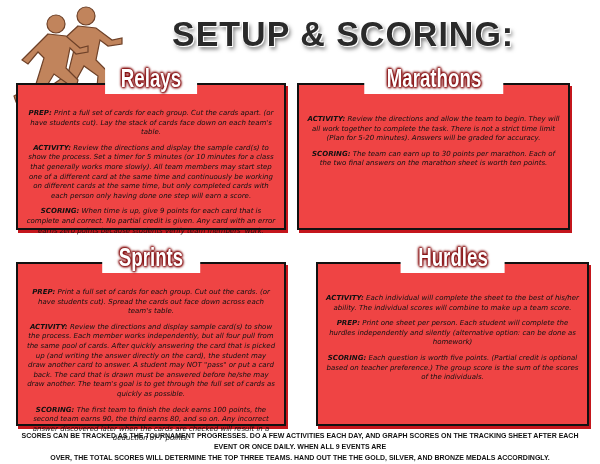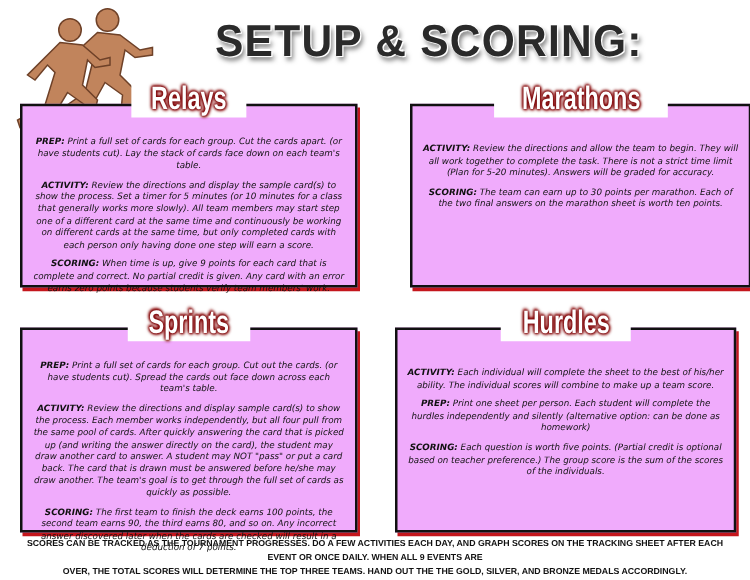--- a/index.html
+++ b/index.html
@@ -1,26 +1,26 @@
 <!DOCTYPE html>
 <html><head>
 <meta charset="utf-8">
 <style>
   html, body { margin:0; padding:0; }
   body { width:600px; height:464px; background:#ffffff; position:relative; overflow:hidden; font-family:"DejaVu Sans", sans-serif; }
   .runner { position:absolute; left:8px; top:2px; width:118px; height:112px; }
   .page-title { position:absolute; left:172px; top:14px; font-family:"Liberation Sans", sans-serif; font-weight:900; font-size:34px; letter-spacing:1px; color:#2a2a2a; text-shadow: 0 0 2px #fff, 1px 1px 0 #fff, -1px -1px 0 #fff, 2px 3px 4px rgba(0,0,0,0.55); white-space:nowrap; transform:scaleY(1.05); }
-  .box { position:absolute; background:#f0abfc; border:2px solid #111; box-shadow: 2px 3px 0 #c4161c; }
+  .box { position:absolute; background:#ef4444; border:2px solid #111; box-shadow: 2px 3px 0 #c4161c; }
   .box-title { position:absolute; top:-22px; left:50%; transform:translateX(-50%); background:#fff; padding:0 4px; font-family:"Liberation Sans", sans-serif; font-weight:bold; font-size:26px; color:#fff; letter-spacing:0; white-space:nowrap; text-shadow: 0 0 2px #7a0a0e, 0 0 3px #7a0a0e, 0 0 4px #8b0000, 1px 1px 3px #8b0000, -1px -1px 3px #8b0000; transform-origin:center; }
   .box-title span { display:inline-block; transform:scaleX(0.72); }
   .box-body { padding:24px 8px 4px 8px; font-size:7px; line-height:9.6px; color:#111; text-align:center; }
   .box-body p { margin:0 0 6px 0;font-style:italic; }
   .lbl { font-weight:bold; }
   #relays { left:16px; top:83px; width:266px; height:143px; }
-  #marathons { left:328px; top:83px; width:269px; height:143px; }
+  #marathons { left:297px; top:83px; width:269px; height:143px; }
   #sprints { left:16px; top:262px; width:266px; height:160px; }
   #hurdles { left:316px; top:262px; width:269px; height:160px; }
   #marathons .box-body, #hurdles .box-body { padding-top:30px; }
   .footer { position:absolute; left:20px; top:430px; width:560px; text-align:center; font-family:"Liberation Sans", sans-serif; font-size:7px; line-height:11px; letter-spacing:0px; color:#111; text-transform:uppercase; font-weight:bold; }
 </style>
 </head>
 <body>
 
 <svg class="runner" viewBox="0 0 118 112" xmlns="http://www.w3.org/2000/svg">
   <g fill="#c1845c" stroke="#6e4128" stroke-width="1.2">

